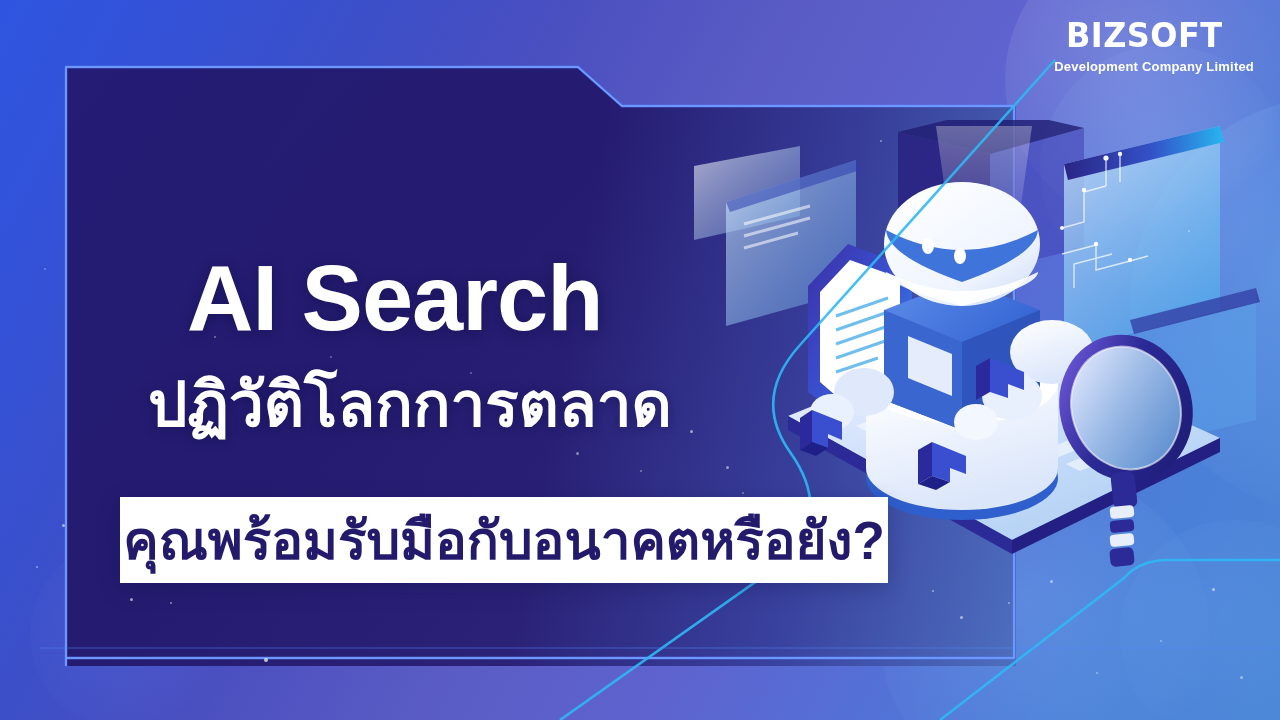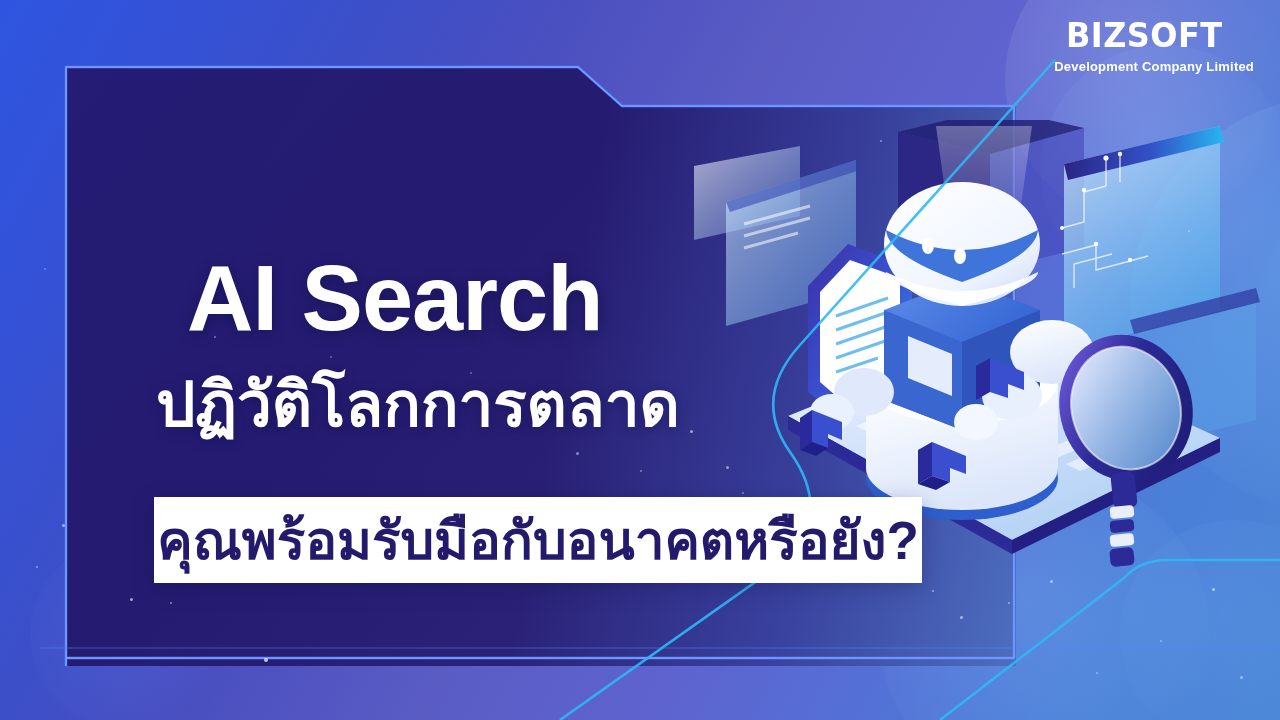--- a/index.html
+++ b/index.html
@@ -63,30 +63,29 @@
 
   
   .headline{
     position:absolute;left:143px;top:252px;
     font-size:92px;font-weight:700;color:#ffffff;letter-spacing:-1px;
     line-height:1;white-space:nowrap;
     text-shadow:0 2px 14px rgba(10,10,60,.45);
     margin-left:44px;
   }
   .subhead{
-    position:absolute;left:156px;top:374px;
+    position:absolute;left:148px;top:374px;
     font-size:62px;font-weight:700;color:#ffffff;
     line-height:1;white-space:nowrap;
     text-shadow:0 2px 12px rgba(10,10,60,.4);
   }
   .banner{
     position:absolute;left:120px;top:497px;width:768px;height:86px;
     background:#ffffff;display:flex;align-items:center;justify-content:center;
     box-shadow:0 5px 20px rgba(10,10,60,.25);
-    margin-left:34px;
   }
   .banner-text{
     font-size:53px;font-weight:700;color:#231a6b;line-height:1;white-space:nowrap;
   }
 
   
   .logo{position:absolute;right:26px;top:18px;text-align:left;}
   .logo-main{
     font-size:34px;font-weight:700;color:#ffffff;letter-spacing:.5px;
     line-height:1;font-family:"DejaVu Sans","Liberation Sans",sans-serif;

